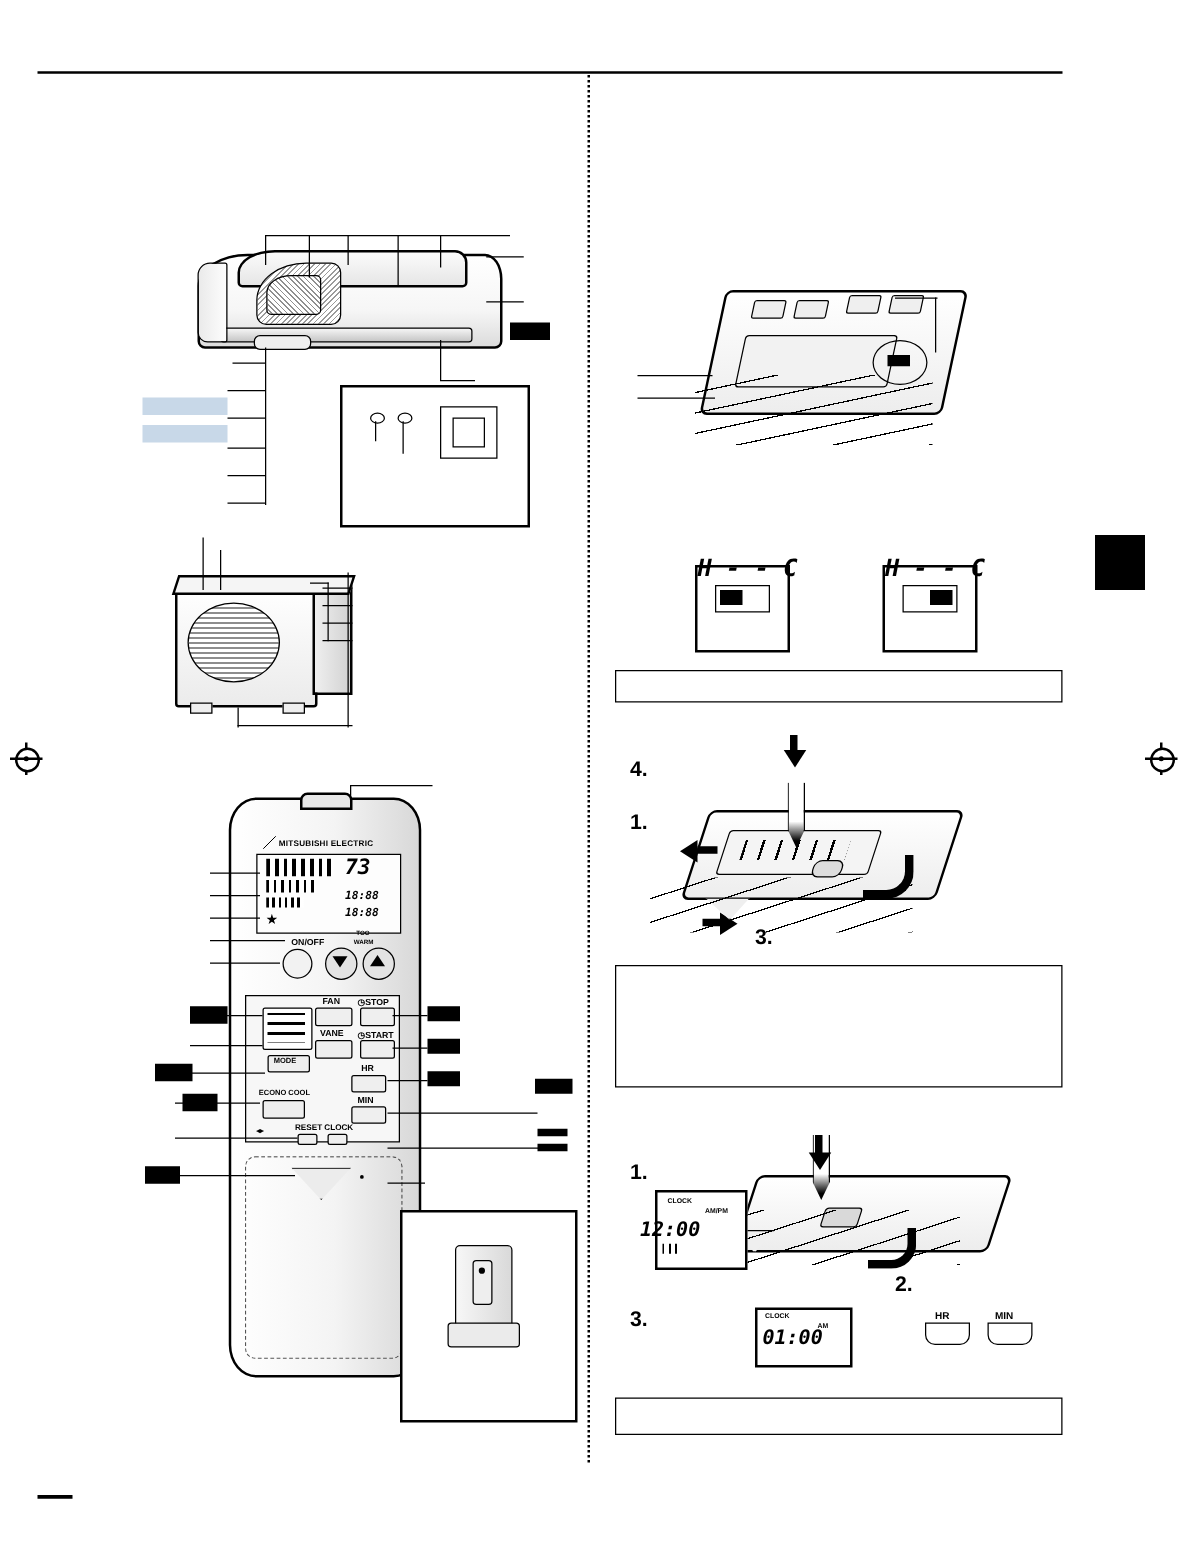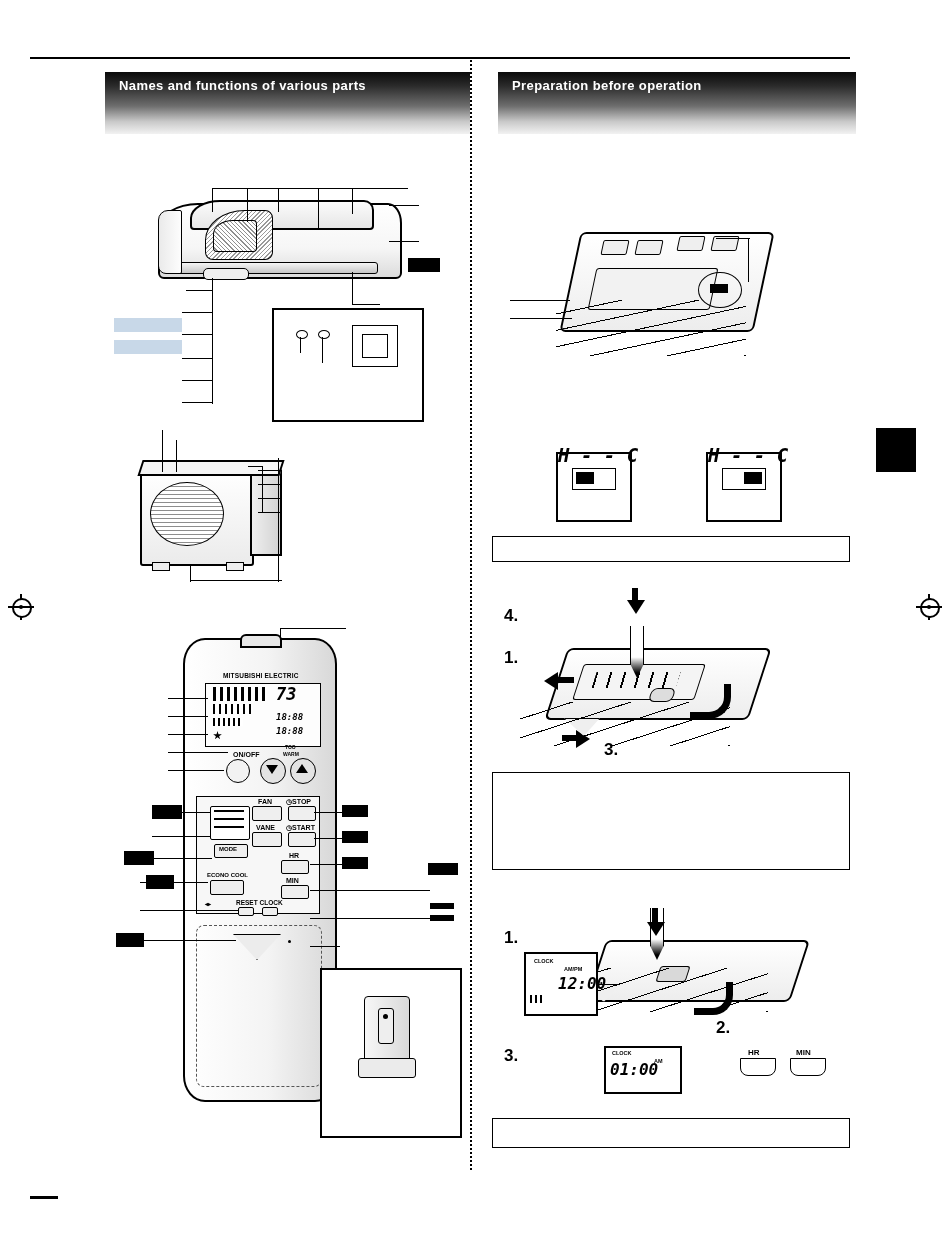--- a/index.html
+++ b/index.html
@@ -239,26 +239,20 @@
 </style>
 </head>
 <body>
 
 <div class="page">
 
   <div class="top-rule"></div>
 
   <div class="center-divider"></div>
 
-  <div class="hdr-bar left">
-    <div class="hdr-text">Names and functions of various parts</div>
-  </div>
-  <div class="hdr-bar right">
-    <div class="hdr-text">Preparation before operation</div>
-  </div>
 
   <div class="page-tab"></div>
 
   <div class="regmark left">
       <div class="ring"></div>
     </div>
   <div class="regmark right">
       <div class="ring"></div>
     </div>
 
@@ -484,21 +478,21 @@
   <div class="illus pen" style="left:650px; top:908px; width:12px; height:52px; background:linear-gradient(to bottom,#fff 0 60%,#000 90%); border-left:1.2px solid #000; border-right:1.2px solid #000; clip-path:polygon(0 0,100% 0,100% 72%,50% 100%,0 72%);"></div>
   <div class="arrow-down" style="left:647px; top:922px;"></div>
   <div class="bar-stem" style="left:652px; top:908px; width:6px; height:16px;"></div>
   <div class="illus" style="left:694px; top:982px; width:32px; height:26px; border-right:7px solid #000; border-bottom:7px solid #000; border-radius:0 0 20px 0;"></div>
   <div class="illus" style="left:584px; top:984px; width:34px; height:16px; border:1.3px solid #000; clip-path:polygon(0 0,100% 0,55% 100%); background:#efefef;"></div>
   <div class="illus" style="left:548px; top:968px; width:220px; height:44px; background:repeating-linear-gradient(-18deg,#000 0 1px,transparent 1px 18px);"></div>
 
   <div class="lcdbox" style="left:524px; top:952px; width:70px; height:60px;"></div>
   <div class="xtiny" style="position:absolute; left:534px; top:958px; font-weight:bold;">CLOCK</div>
   <div class="xtiny" style="position:absolute; left:564px; top:966px; font-weight:bold;">AM/PM</div>
-  <div class="seg" style="position:absolute; left:558px; top:974px; font-size:16px;">12:00</div>
+  <div class="seg" style="position:absolute; left:512px; top:974px; font-size:16px;">12:00</div>
   <div class="illus" style="left:530px; top:995px; width:12px; height:8px; background:repeating-linear-gradient(to right,#000 0 1.5px,transparent 1.5px 5px);"></div>
 
   <div class="lcdbox" style="left:604px; top:1046px; width:74px; height:44px;"></div>
   <div class="xtiny" style="position:absolute; left:612px; top:1050px; font-weight:bold;">CLOCK</div>
   <div class="xtiny" style="position:absolute; left:654px; top:1058px; font-weight:bold;">AM</div>
   <div class="seg" style="position:absolute; left:610px; top:1060px; font-size:16px;">01:00</div>
 
   <div class="illus" style="left:740px; top:1058px; width:34px; height:16px; border:1.5px solid #000; border-radius:0 0 8px 8px; background:#fff;"></div>
   <div class="lbl" style="left:748px; top:1048px; font-size:8px;">HR</div>
   <div class="illus" style="left:790px; top:1058px; width:34px; height:16px; border:1.5px solid #000; border-radius:0 0 8px 8px; background:#fff;"></div>

